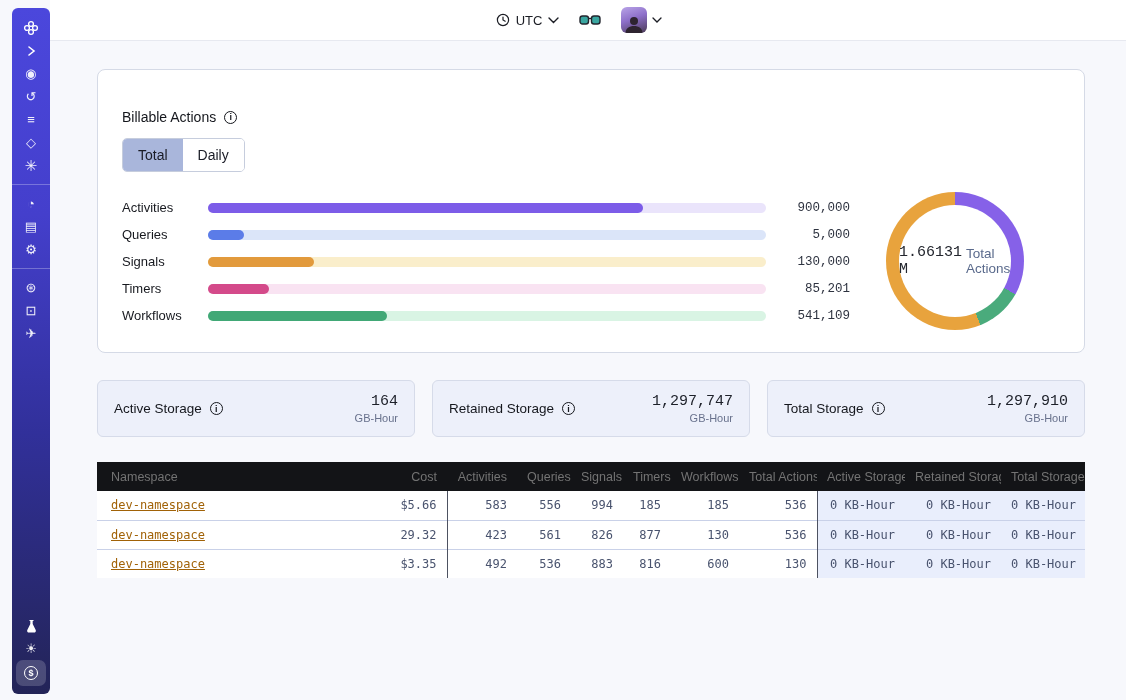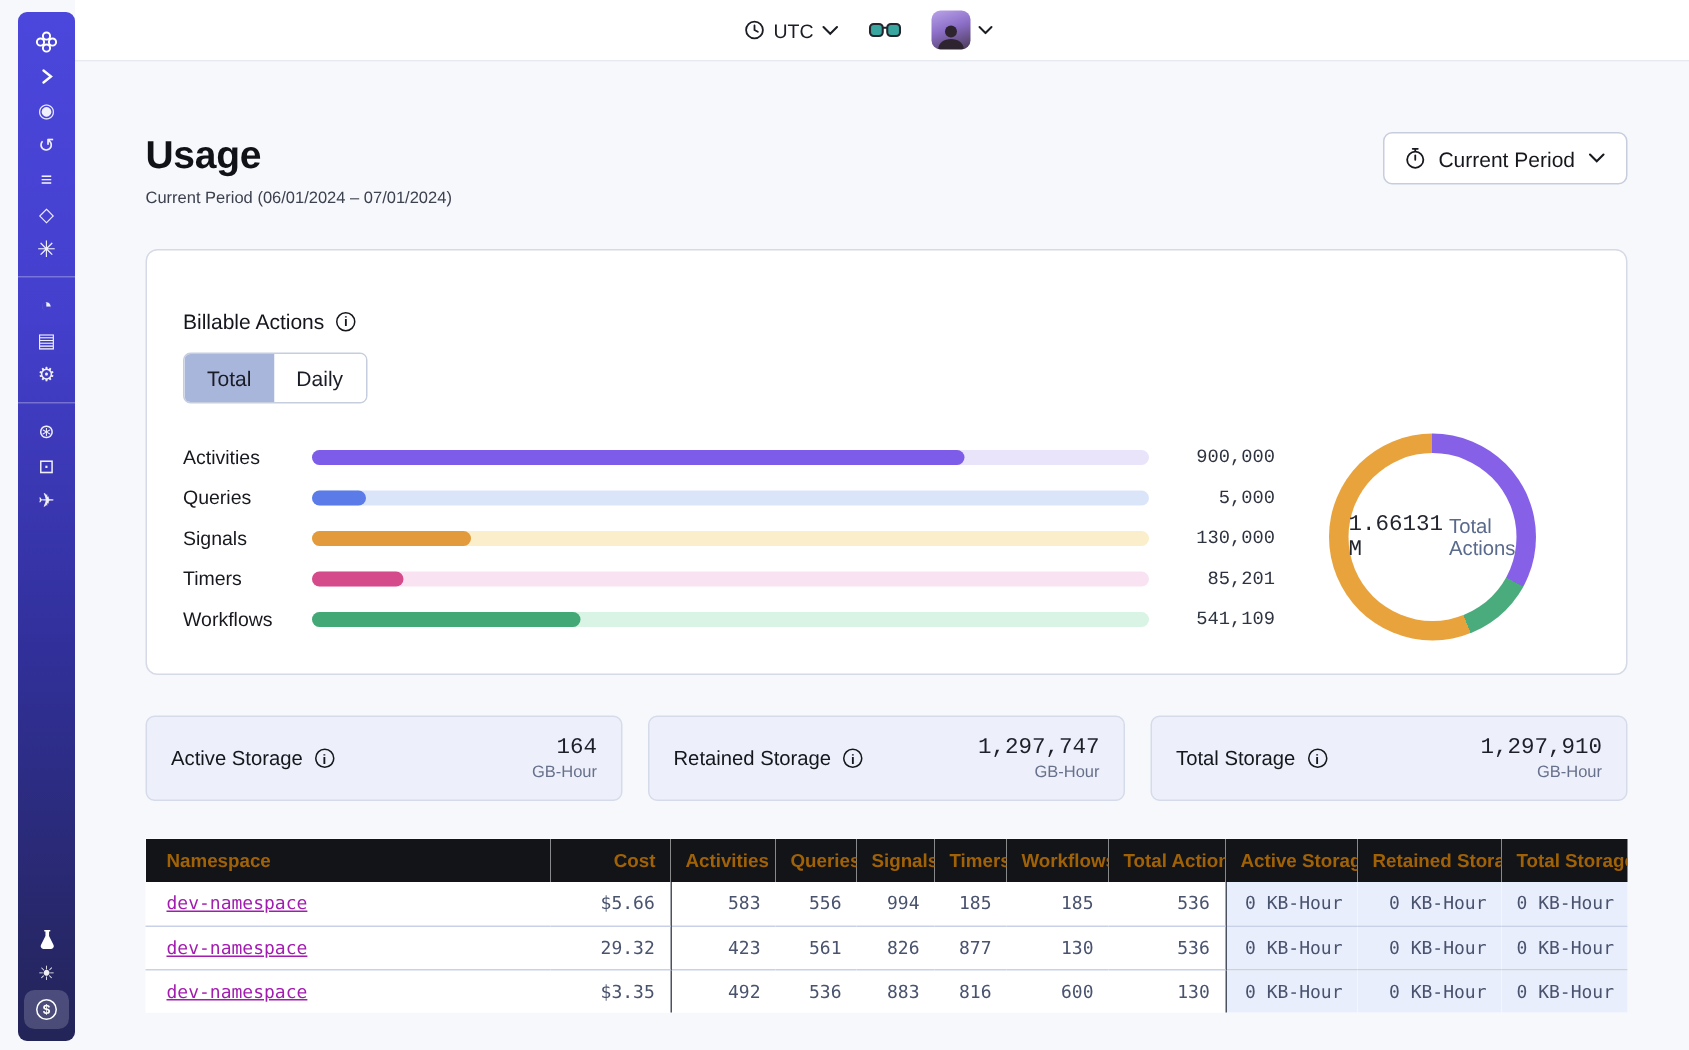--- a/index.html
+++ b/index.html
@@ -105,32 +105,32 @@
     height:57px; display:flex; align-items:center; justify-content:space-between; padding:0 16px;
   }
   .storage-label { display:flex; align-items:center; gap:8px; font-size:13.5px; color:#15171d; }
   .storage-right { text-align:right; }
   .storage-value { font-size:15px; color:#1d2029; }
   .storage-unit { font-size:11px; color:#68718c; margin-top:2px; }
 
   
   .usage-table { margin-top:25px; width:100%; border-collapse:collapse; table-layout:fixed; background:#fff; }
   .usage-table thead th {
-    background:#131417; color:#a16207; font-size:12.5px; font-weight:700;
+    background:#131417; color:#737373; font-size:12.5px; font-weight:400;
     height:29px; padding:0 10px; text-align:right; white-space:nowrap; overflow:hidden;
   }
   .usage-table thead th:first-child { text-align:left; padding-left:14px; }
   .usage-table td {
     height:29px; padding:0 10px; font-family:"DejaVu Sans Mono", monospace;
     font-size:12px; color:#49536e; text-align:right; white-space:nowrap; overflow:hidden;
     border-top:1px solid #c9d1e8; background:#fff;
   }
   .usage-table tbody tr:first-child td { border-top:none; }
   .usage-table td.ns { text-align:left; padding-left:14px; }
-  .usage-table td.ns span { color:#a21caf; text-decoration:underline; cursor:pointer; }
+  .usage-table td.ns span { color:#a16207; text-decoration:underline; cursor:pointer; }
   .usage-table td.sep-l { border-left:1px solid #4d5261; }
   .usage-table td.storage { background:#e9eefc; }
 
   .chev { display:block; }
 </style>
 </head>
 <body>
 
 <aside class="sidebar">
   <div class="side-btn">
@@ -199,38 +199,20 @@
           </svg>
       </div>
       <svg width="10" height="6" viewBox="0 0 10 6" fill="none" stroke="#1b1d24" stroke-width="1.3" stroke-linecap="round">
           <polyline points="1,1 5,5 9,1"></polyline>
         </svg>
     </div>
   </header>
 
   <div class="content">
 
-    <div class="page-head">
-      <div>
-        <h1 class="page-title">Usage</h1>
-        <div class="page-sub">Current Period (06/01/2024 – 07/01/2024)</div>
-      </div>
-      <button class="period-btn">
-        <svg width="13" height="15" viewBox="0 0 13 15" fill="none" stroke="#16181d" stroke-width="1.2">
-          <circle cx="6.5" cy="8.5" r="5.4"></circle>
-            <line x1="4.8" y1="1.2" x2="8.2" y2="1.2" stroke-linecap="round"></line>
-            <line x1="6.5" y1="1.4" x2="6.5" y2="3"></line>
-            <line x1="6.5" y1="8.5" x2="6.5" y2="5.6" stroke-linecap="round"></line>
-        </svg>
-        <span>Current Period</span>
-        <svg width="11" height="7" viewBox="0 0 11 7" fill="none" stroke="#16181d" stroke-width="1.4" stroke-linecap="round">
-            <polyline points="1,1 5.5,5.5 10,1"></polyline>
-          </svg>
-      </button>
-    </div>
 
 
     <section class="card">
       <div class="card-title-row">
         <span>Billable Actions</span>
         <span class="info-i"></span>
       </div>
       <div class="tabs">
         <div class="tab selected">Total</div>
         <div class="tab">Daily</div>

